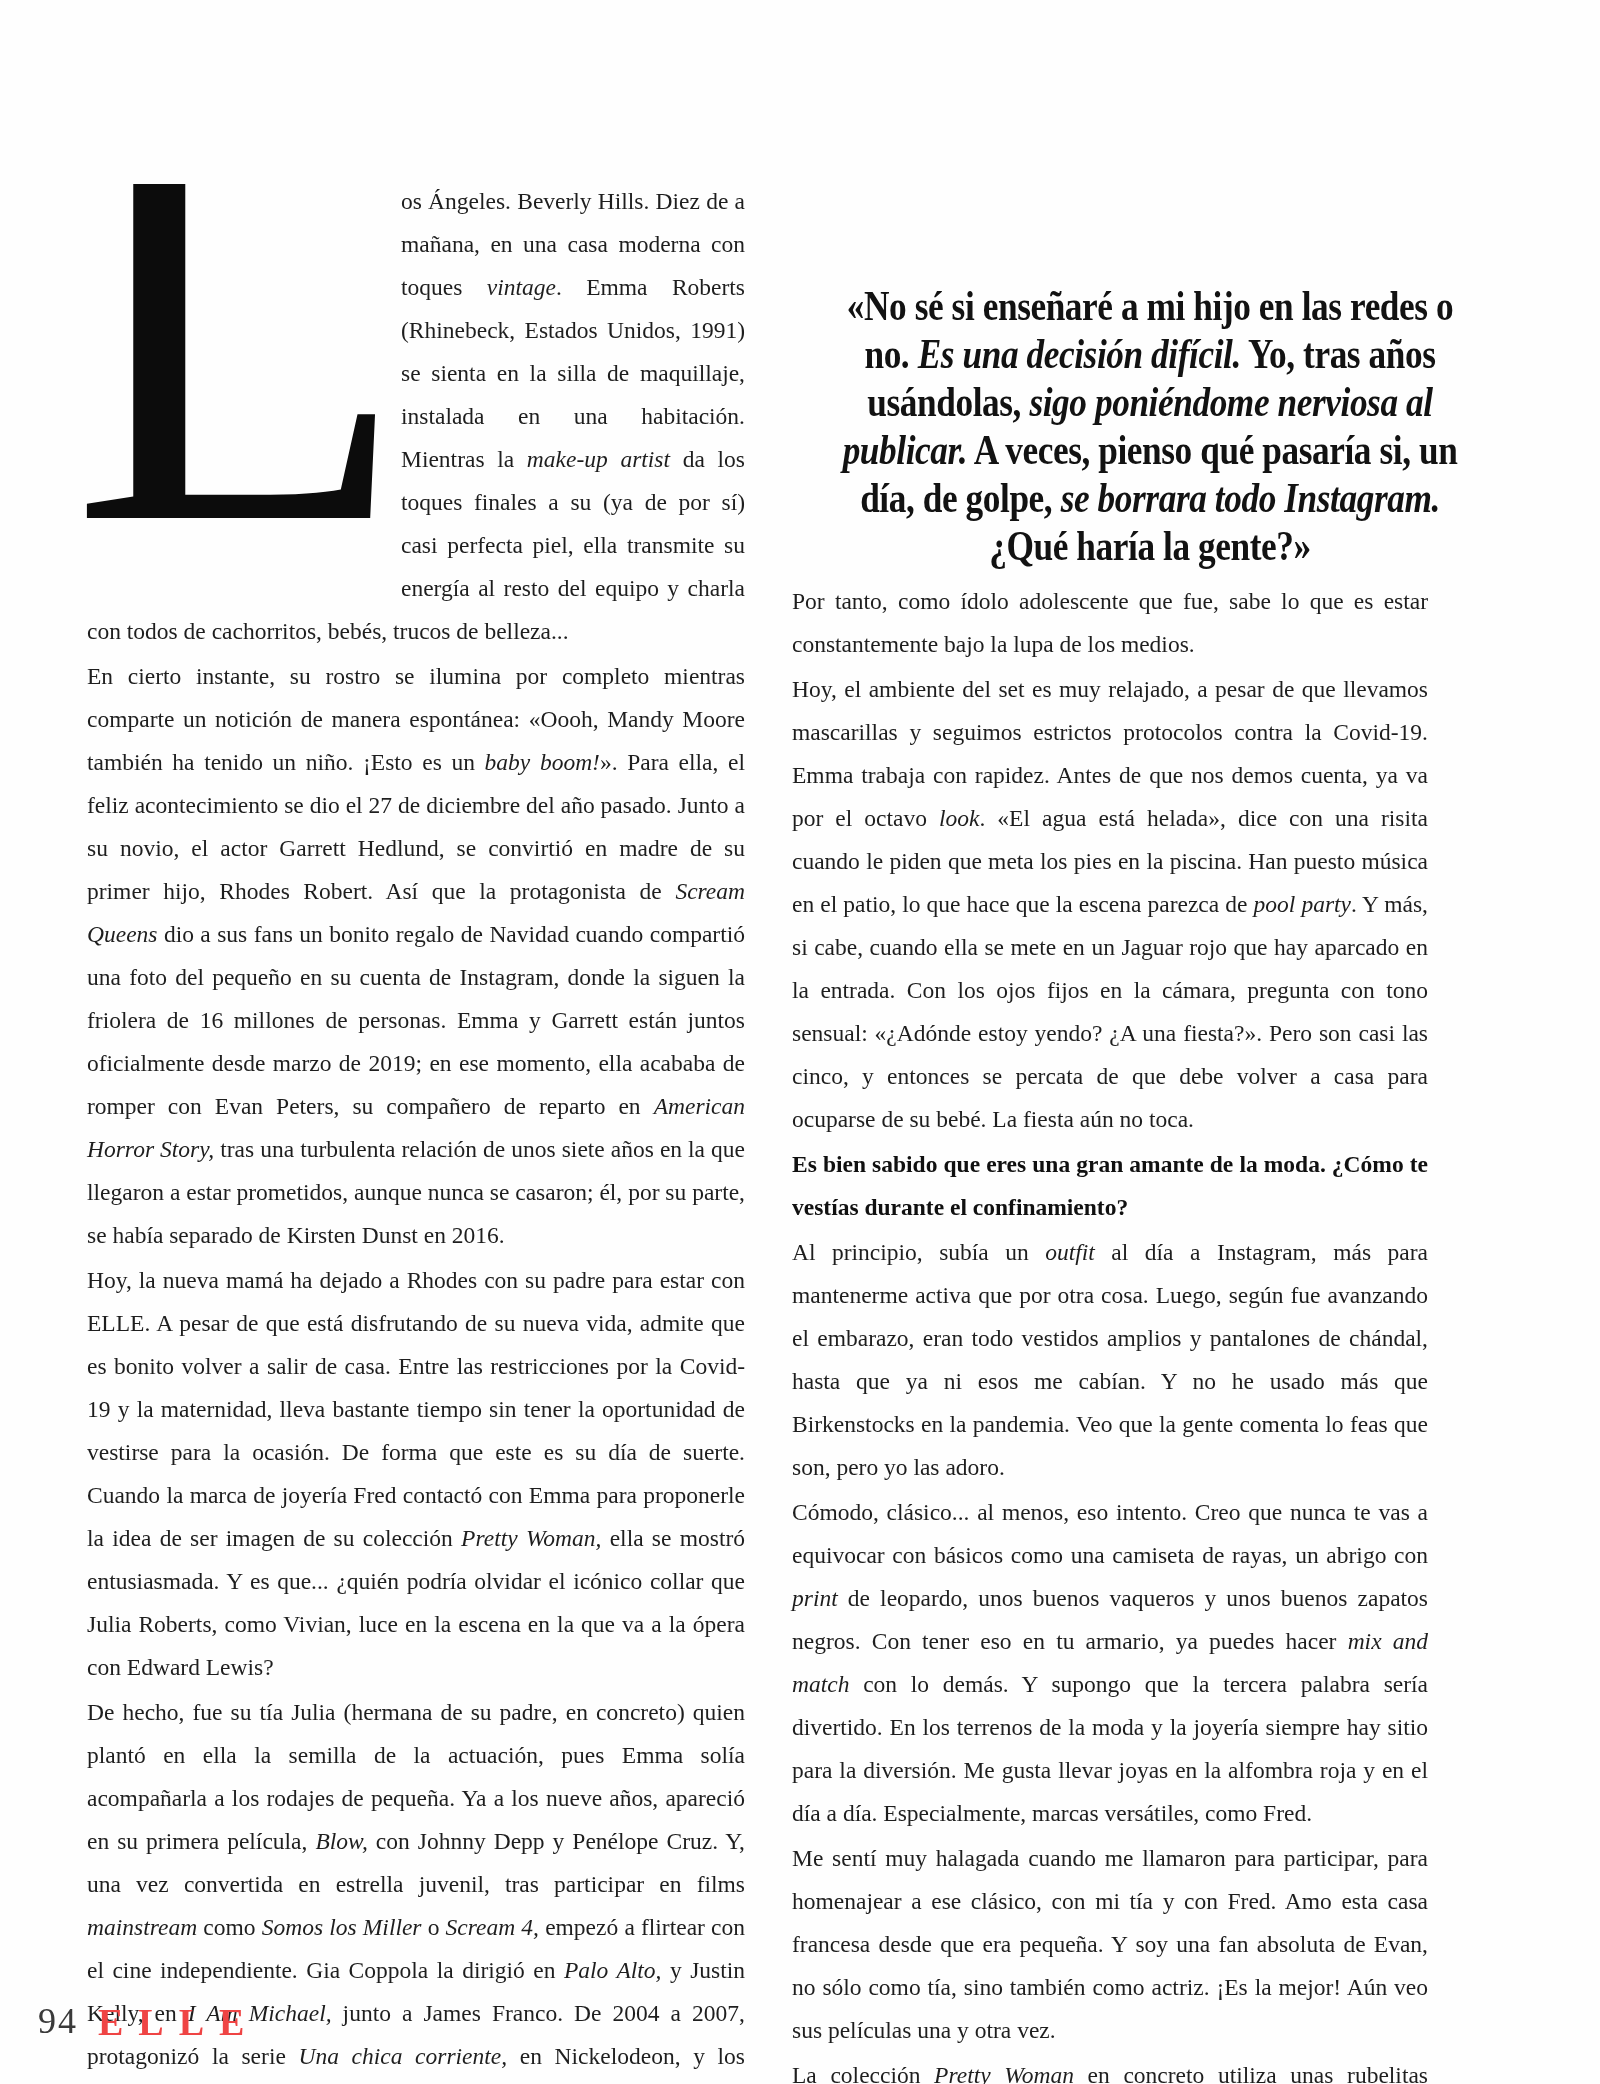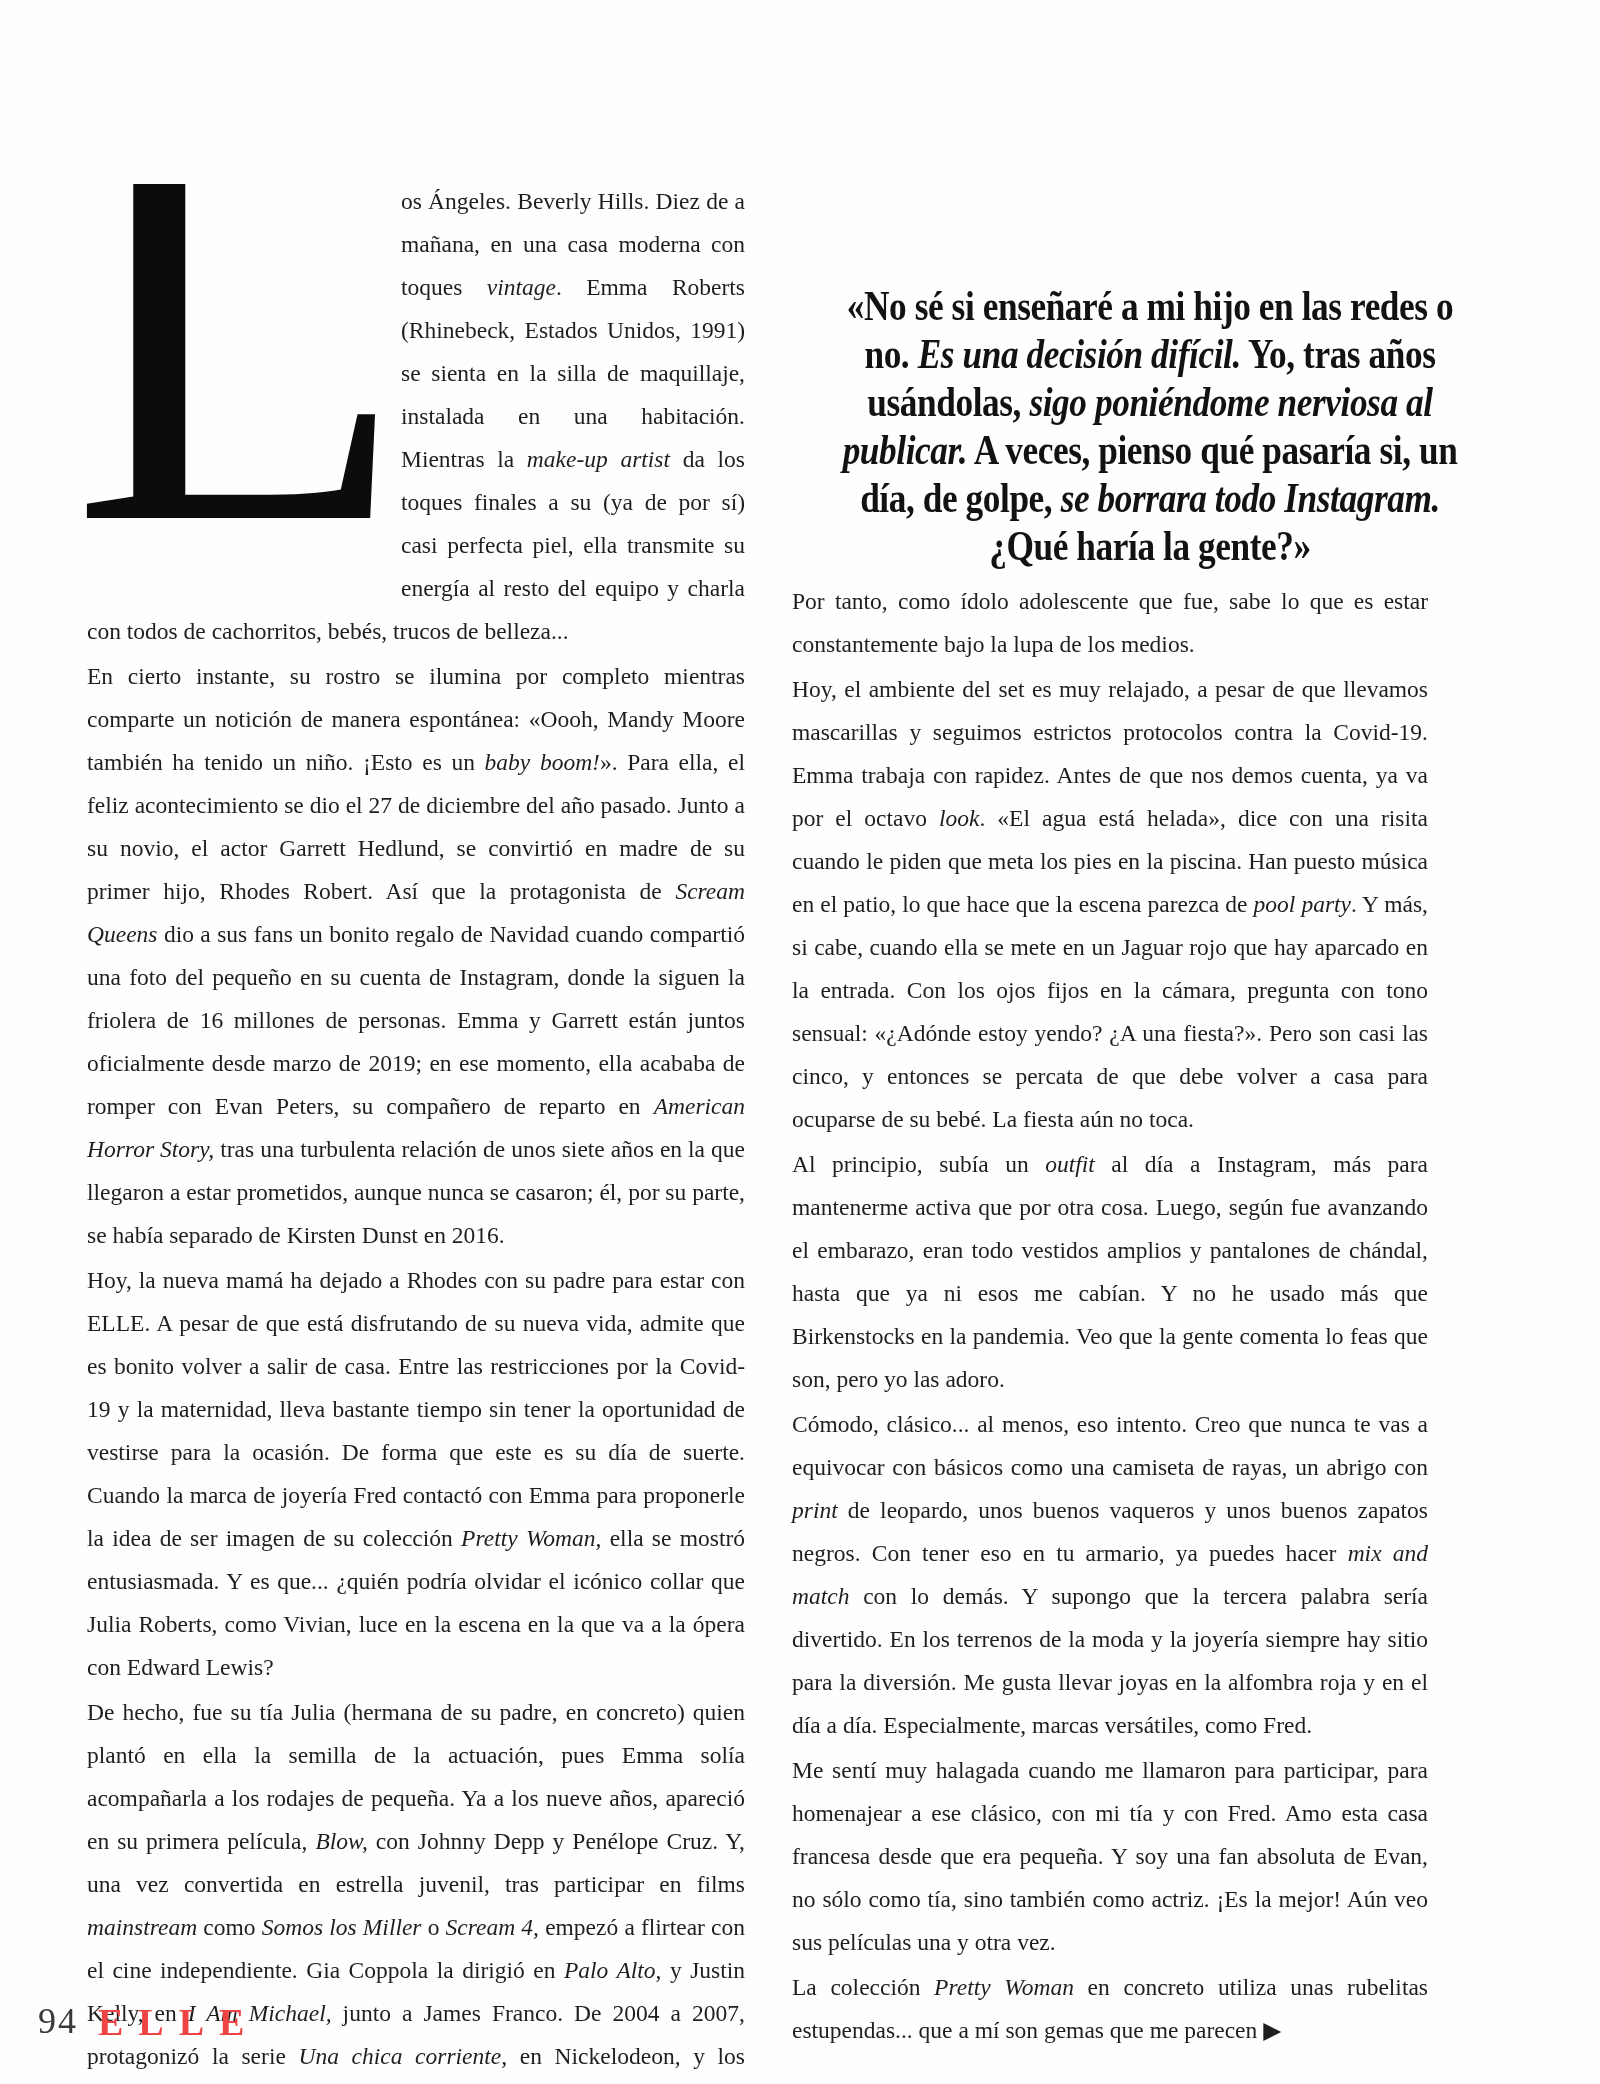--- a/index.html
+++ b/index.html
@@ -93,20 +93,21 @@
     <p class="body"><span>En cierto instante, su rostro se ilumina por completo mientras comparte un notición de manera espontánea: «Oooh, Mandy Moore también ha tenido un niño. ¡Esto es un </span><span class="it">baby boom!</span><span>». Para ella, el feliz acontecimiento se dio el 27 de diciembre del año pasado. Junto a su novio, el actor Garrett Hedlund, se convirtió en madre de su primer hijo, Rhodes Robert. Así que la protagonista de </span><span class="it">Scream Queens</span><span> dio a sus fans un bonito regalo de Navidad cuando compartió una foto del pequeño en su cuenta de Instagram, donde la siguen la friolera de 16 millones de personas. Emma y Garrett están juntos oficialmente desde marzo de 2019; en ese momento, ella acababa de romper con Evan Peters, su compañero de reparto en </span><span class="it">American Horror Story,</span><span> tras una turbulenta relación de unos siete años en la que llegaron a estar prometidos, aunque nunca se casaron; él, por su parte, se había separado de Kirsten Dunst en 2016.</span></p>
     <p class="body"><span>Hoy, la nueva mamá ha dejado a Rhodes con su padre para estar con ELLE. A pesar de que está disfrutando de su nueva vida, admite que es bonito volver a salir de casa. Entre las restricciones por la Covid-19 y la maternidad, lleva bastante tiempo sin tener la oportunidad de vestirse para la ocasión. De forma que este es su día de suerte. Cuando la marca de joyería Fred contactó con Emma para proponerle la idea de ser imagen de su colección </span><span class="it">Pretty Woman,</span><span> ella se mostró entusiasmada. Y es que... ¿quién podría olvidar el icónico collar que Julia Roberts, como Vivian, luce en la escena en la que va a la ópera con Edward Lewis?</span></p>
     <p class="body"><span>De hecho, fue su tía Julia (hermana de su padre, en concreto) quien plantó en ella la semilla de la actuación, pues Emma solía acompañarla a los rodajes de pequeña. Ya a los nueve años, apareció en su primera película, </span><span class="it">Blow,</span><span> con Johnny Depp y Penélope Cruz. Y, una vez convertida en estrella juvenil, tras participar en films </span><span class="it">mainstream</span><span> como </span><span class="it">Somos los Miller</span><span> o </span><span class="it">Scream 4,</span><span> empezó a flirtear con el cine independiente. Gia Coppola la dirigió en </span><span class="it">Palo Alto,</span><span> y Justin Kelly, en </span><span class="it">I Am Michael,</span><span> junto a James Franco. De 2004 a 2007, protagonizó la serie </span><span class="it">Una chica corriente,</span><span> en Nickelodeon, y los jóvenes enseguida se enamoraron de esa niña que, durante tres temporadas, interpretó a una alumna de instituto que escribía canciones sobre su vida.</span></p>
   </section>
 
   <blockquote class="pull-quote"><span>«No sé si enseñaré a mi hijo en las redes o no. </span><span class="it">Es una decisión difícil.</span><span> Yo, tras años usándolas, </span><span class="it">sigo poniéndome nerviosa al publicar.</span><span> A veces, pienso qué pasaría si, un día, de golpe, </span><span class="it">se borrara todo Instagram.</span><span> ¿Qué haría la gente?»</span></blockquote>
 
   <section class="col-right">
     <p class="body"><span>Por tanto, como ídolo adolescente que fue, sabe lo que es estar constantemente bajo la lupa de los medios.</span></p>
     <p class="body"><span>Hoy, el ambiente del set es muy relajado, a pesar de que llevamos mascarillas y seguimos estrictos protocolos contra la Covid-19. Emma trabaja con rapidez. Antes de que nos demos cuenta, ya va por el octavo </span><span class="it">look</span><span>. «El agua está helada», dice con una risita cuando le piden que meta los pies en la piscina. Han puesto música en el patio, lo que hace que la escena parezca de </span><span class="it">pool party</span><span>. Y más, si cabe, cuando ella se mete en un Jaguar rojo que hay aparcado en la entrada. Con los ojos fijos en la cámara, pregunta con tono sensual: «¿Adónde estoy yendo? ¿A una fiesta?». Pero son casi las cinco, y entonces se percata de que debe volver a casa para ocuparse de su bebé. La fiesta aún no toca.</span></p>
+    <p class="body q"><span class="bd">Es bien sabido que eres una gran amante de la moda. ¿Cómo te vestías durante el confinamiento?</span></p>
     <p class="body"><span>Al principio, subía un </span><span class="it">outfit</span><span> al día a Instagram, más para mantenerme activa que por otra cosa. Luego, según fue avanzando el embarazo, eran todo vestidos amplios y pantalones de chándal, hasta que ya ni esos me cabían. Y no he usado más que Birkenstocks en la pandemia. Veo que la gente comenta lo feas que son, pero yo las adoro.</span></p>
     <p class="body"><span>Cómodo, clásico... al menos, eso intento. Creo que nunca te vas a equivocar con básicos como una camiseta de rayas, un abrigo con </span><span class="it">print</span><span> de leopardo, unos buenos vaqueros y unos buenos zapatos negros. Con tener eso en tu armario, ya puedes hacer </span><span class="it">mix and match</span><span> con lo demás. Y supongo que la tercera palabra sería divertido. En los terrenos de la moda y la joyería siempre hay sitio para la diversión. Me gusta llevar joyas en la alfombra roja y en el día a día. Especialmente, marcas versátiles, como Fred.</span></p>
     <p class="body"><span>Me sentí muy halagada cuando me llamaron para participar, para homenajear a ese clásico, con mi tía y con Fred. Amo esta casa francesa desde que era pequeña. Y soy una fan absoluta de Evan, no sólo como tía, sino también como actriz. ¡Es la mejor! Aún veo sus películas una y otra vez.</span></p>
     <p class="body"><span>La colección </span><span class="it">Pretty Woman</span><span> en concreto utiliza unas rubelitas estupendas... que a mí son gemas que me parecen ▶</span></p>
   </section>
 
   <footer class="footer">
     <span class="pagenum">94</span>
     <span class="brand">ELLE</span>
   </footer>

